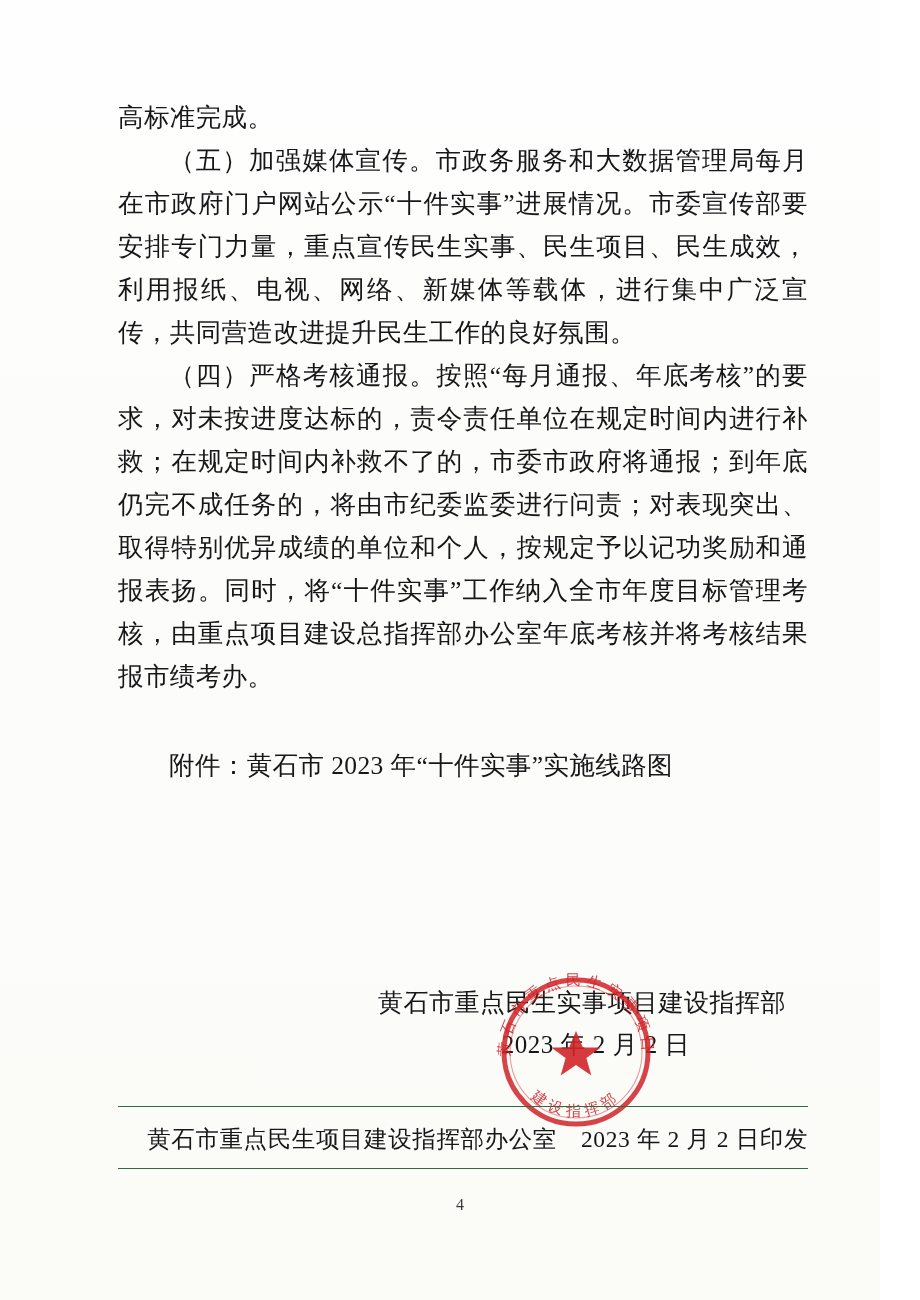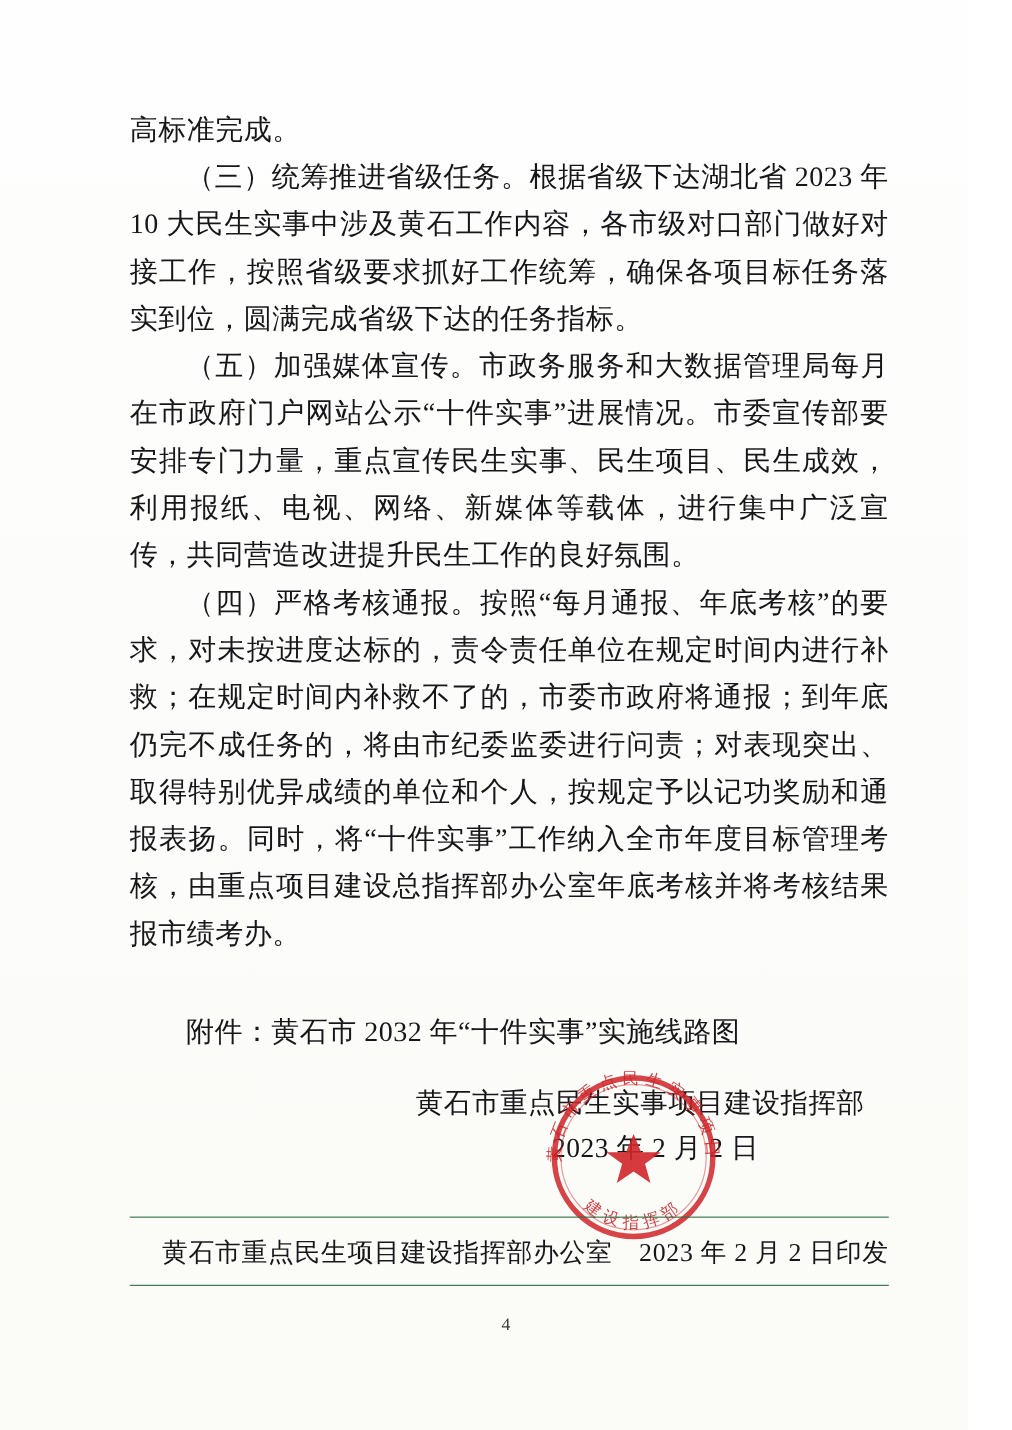--- a/index.html
+++ b/index.html
@@ -140,24 +140,23 @@
   }
 </style>
 </head>
 <body>
 
 <div class="page">
   <div class="paper-tint"></div>
 
   <div class="content">
     <p class="para">高标准完成。</p>
-    <p class="para indent">（三）统筹推进省级任务。根据省级下达湖北省 2023 年 10 大民生实事中涉及黄石工作内容，各市级对口部门做好对接工作，按照省级要求抓好工作统筹，确保各项目标任务落实到位，圆满完成省级下达的任务指标。</p>
     <p class="para indent">（五）加强媒体宣传。市政务服务和大数据管理局每月在市政府门户网站公示“十件实事”进展情况。市委宣传部要安排专门力量，重点宣传民生实事、民生项目、民生成效，利用报纸、电视、网络、新媒体等载体，进行集中广泛宣传，共同营造改进提升民生工作的良好氛围。</p>
     <p class="para indent">（四）严格考核通报。按照“每月通报、年底考核”的要求，对未按进度达标的，责令责任单位在规定时间内进行补救；在规定时间内补救不了的，市委市政府将通报；到年底仍完不成任务的，将由市纪委监委进行问责；对表现突出、取得特别优异成绩的单位和个人，按规定予以记功奖励和通报表扬。同时，将“十件实事”工作纳入全市年度目标管理考核，由重点项目建设总指挥部办公室年底考核并将考核结果报市绩考办。</p>
-    <p class="attachment">附件：黄石市 2032 年“十件实事”实施线路图</p>
+    <p class="attachment">附件：黄石市 2023 年“十件实事”实施线路图</p>
   </div>
 
   <div class="signature-block">
     <div class="sign-org">黄石市重点民生实事项目建设指挥部</div>
     <div class="sign-date">2023 年 2 月 2 日</div>
   </div>
 
   <div class="seal">
     <svg width="178" height="178" viewBox="0 0 178 178" xmlns="http://www.w3.org/2000/svg">
       <defs>

